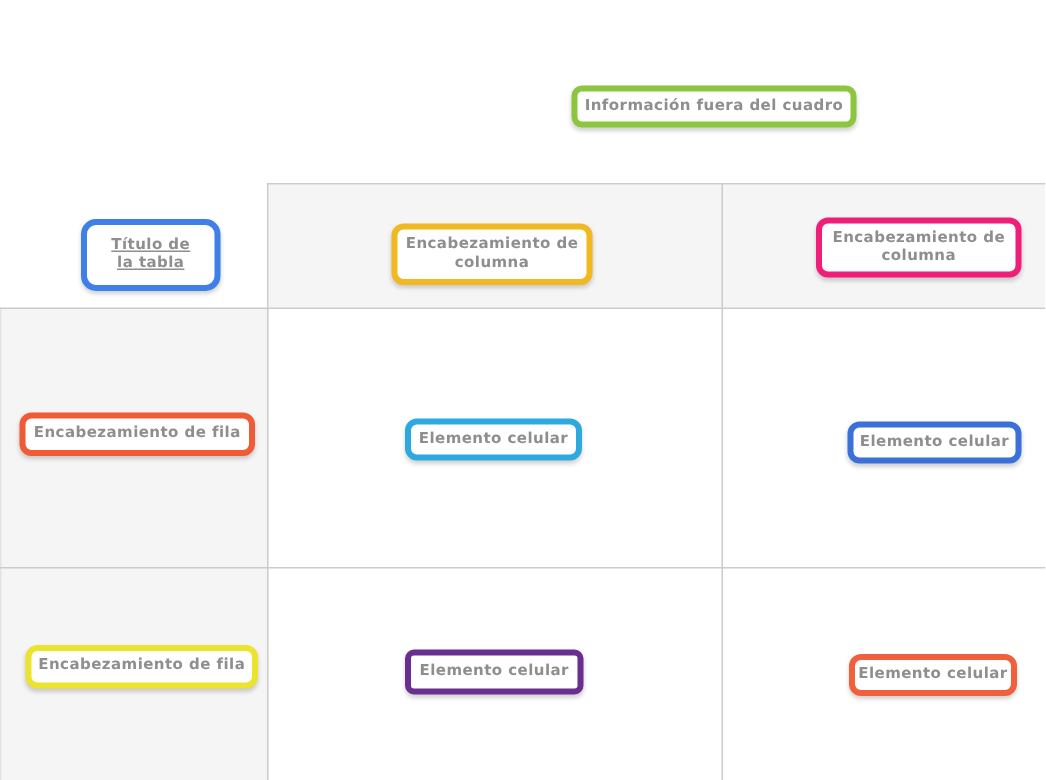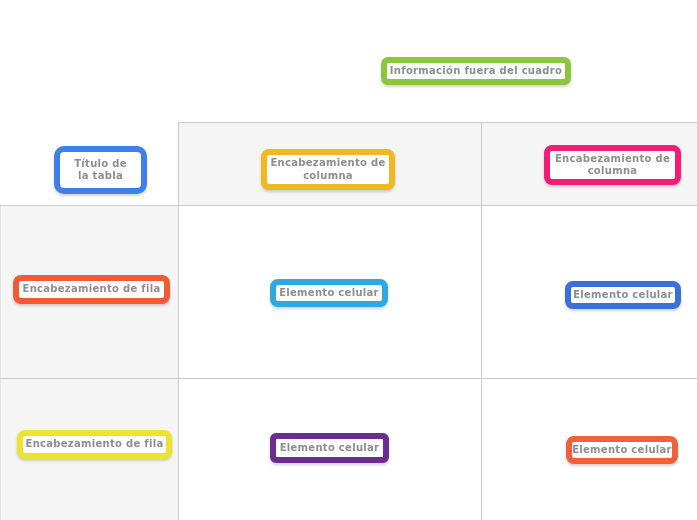--- a/index.html
+++ b/index.html
@@ -23,37 +23,37 @@
   .gl-v2 { left: 481px; top: 122px; width: 1px; height: 398px; }
   .gl-h-top  { left: 178px; top: 122px; width: 519px; height: 1px; }
   .gl-h-mid1 { left: 0; top: 205px; width: 697px; height: 1px; }
   .gl-h-mid2 { left: 0; top: 378px; width: 697px; height: 1px; }
 
   
   .node {
     position: absolute;
     box-sizing: border-box;
     background: #ffffff;
-    border: 6px solid #0369a1;
+    border: 4px solid #0369a1;
     border-radius: 8px;
     box-shadow: 0 2px 3px rgba(0,0,0,0.18);
     display: flex;
     align-items: center;
     justify-content: center;
     text-align: center;
     white-space: pre-line;
     font-weight: bold;
     font-size: 10px;
     letter-spacing: 0.3px;
     line-height: 1.25;
     color: #8e8e8e;
     cursor: pointer;
   }
   .n-outside   { left: 381px; top: 57px;  width: 190px; height: 28px; border-radius: 7px; }
-  .n-title     { left: 54px;  top: 146px; width: 93px;  height: 48px; border-radius: 10px; }
+  .n-title     { left: 54px;  top: 146px; width: 93px;  height: 48px; border-radius: 10px; text-decoration: underline; }
   .n-colhead1  { left: 261px; top: 149px; width: 134px; height: 41px; }
   .n-colhead2  { left: 544px; top: 145px; width: 137px; height: 40px; }
   .n-rowhead1  { left: 13px;  top: 275px; width: 157px; height: 29px; }
   .n-cell-r1c1 { left: 270px; top: 279px; width: 118px; height: 28px; }
   .n-cell-r1c2 { left: 565px; top: 281px; width: 116px; height: 28px; }
   .n-rowhead2  { left: 17px;  top: 430px; width: 155px; height: 29px; }
   .n-cell-r2c1 { left: 270px; top: 433px; width: 119px; height: 30px; border-radius: 6px; }
   .n-cell-r2c2 { left: 566px; top: 436px; width: 112px; height: 28px; }
 </style>
 </head>

